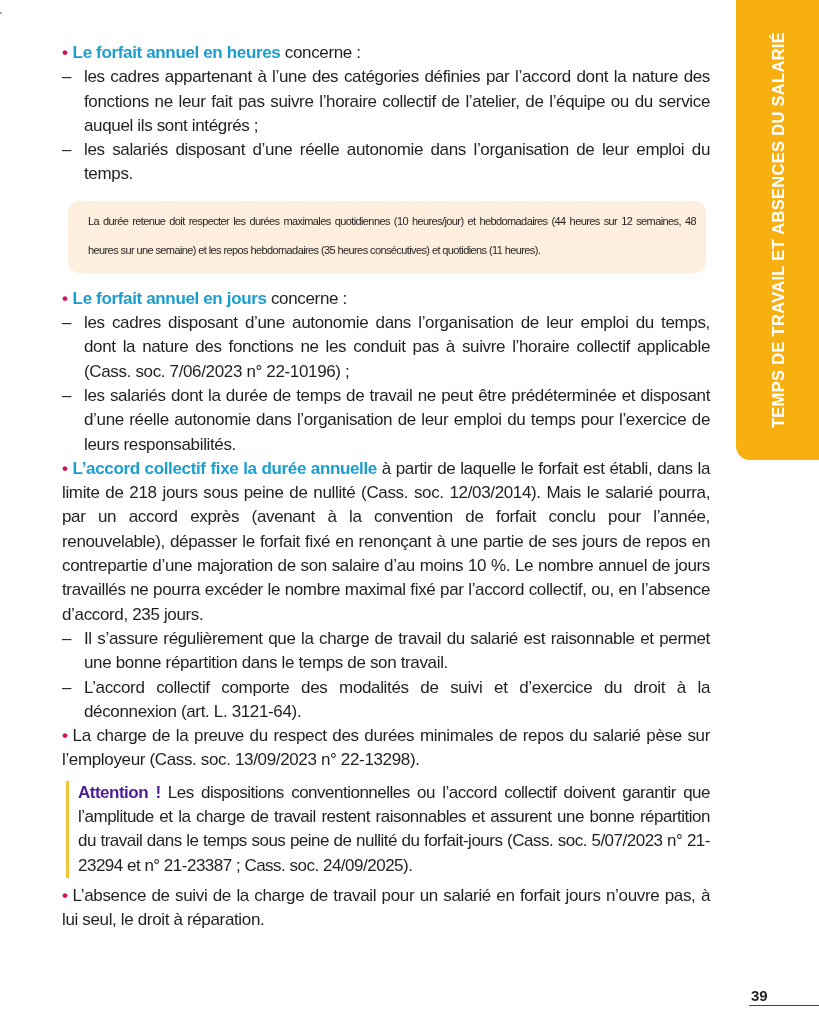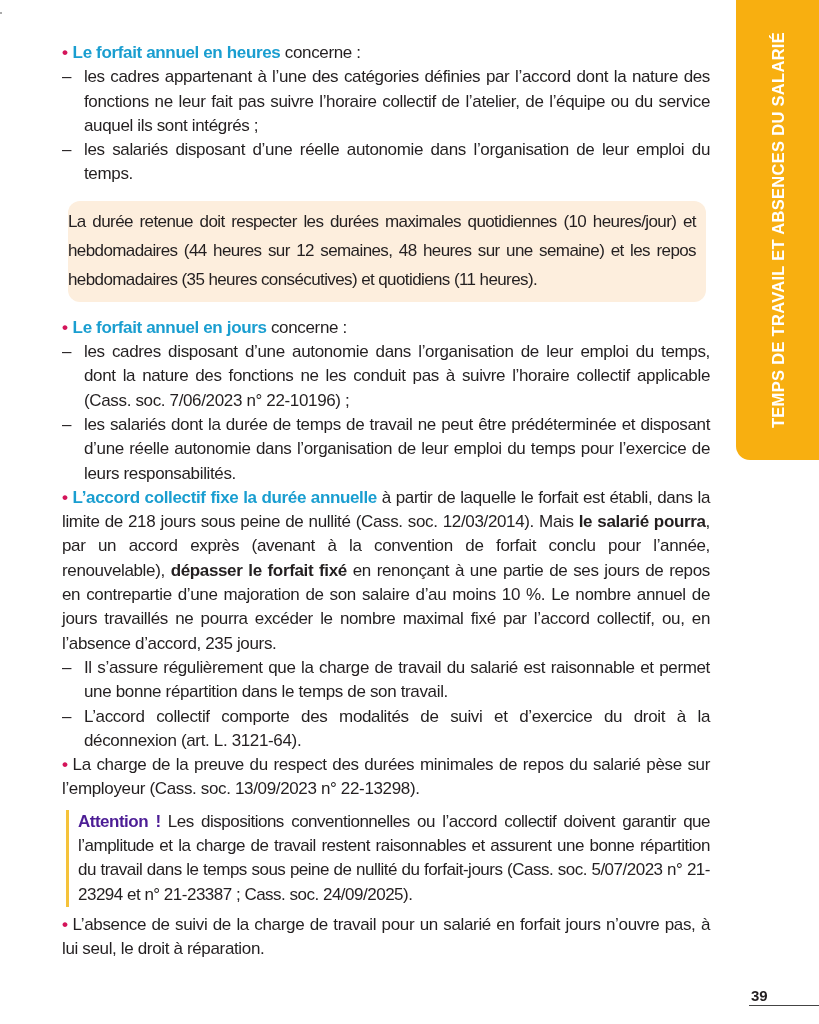--- a/index.html
+++ b/index.html
@@ -11,26 +11,26 @@
   .page { position: absolute; left: 0; top: 0; width: 816px; height: 1024px; }
   .col {
     position: absolute; left: 62px; top: 41px; width: 648px;
     font-size: 17px; line-height: 24.3px; letter-spacing: -0.35px;
     text-align: justify;
   }
   .p { margin: 0; }
   .bullet-line { position: relative; }
   .dot { color: #d4145a; font-weight: bold; margin-right: 5px; }
   .blue { color: #1a9ed0; font-weight: bold; }
-  .bold { font-weight: bold; }
+  .bold { font-weight: normal; }
   .dash-item { position: relative; padding-left: 22px; }
   .dash { position: absolute; left: 0; top: 0; }
   .box {
     margin: 14px 4px 14px 6px; background: #fdeedd; border-radius: 12px;
-    padding: 6px 10px 8px 0; font-size: 17px; line-height: 29px;
+    padding: 6px 10px 8px 20px; font-size: 11px; line-height: 29px;
     letter-spacing: -0.6px;
   }
   .attention {
     margin: 8px 0 6px 4px; border-left: 3px solid #f5c23a;
     padding-left: 9px; letter-spacing: -0.5px;
   }
   .att-label { color: #4c1d95; font-weight: bold; }
   .sidebar {
     position: absolute; left: 736px; top: 0; width: 83px; height: 460px;
     background: #f8af10; border-bottom-left-radius: 14px;

